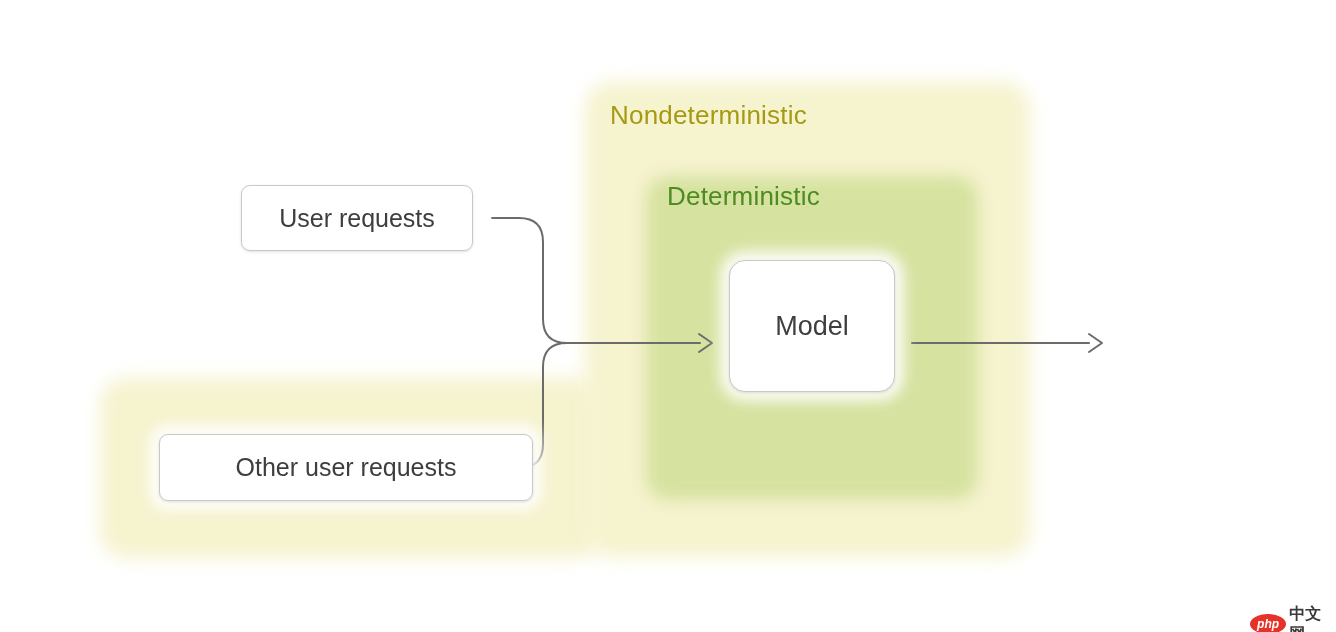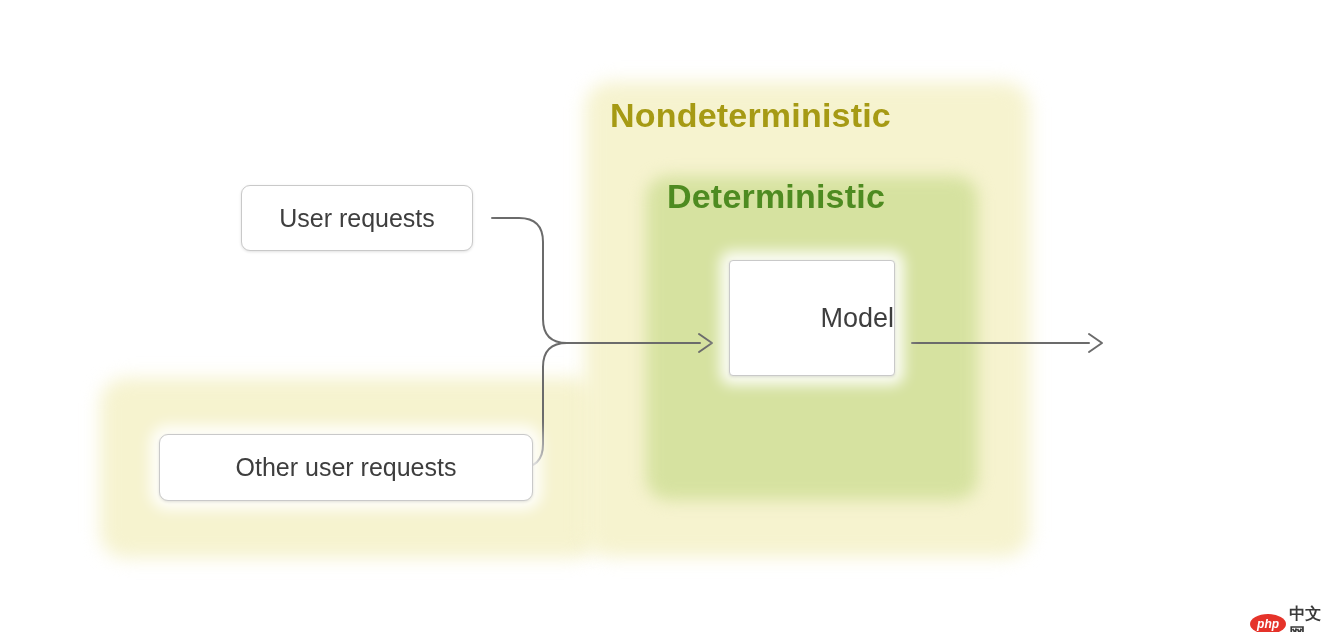--- a/index.html
+++ b/index.html
@@ -32,23 +32,23 @@
   }
   .zone-deterministic {
     left: 646px; top: 176px; width: 332px; height: 324px;
     background: #d6e2a0;
     border-radius: 22px;
     filter: blur(8px);
   }
 
   .zone-label {
     position: absolute;
-    font-size: 34px;
+    font-size: 26px;
     line-height: 32px;
-    font-weight: 700;
+    font-weight: 400;
     letter-spacing: 0.2px;
     white-space: nowrap;
   }
   .label-nondeterministic {
     left: 610px; top: 99px;
     color: #a69a14;
   }
   .label-deterministic {
     left: 667px; top: 180px;
     color: #4e8b21;
@@ -85,24 +85,23 @@
     left: 241px; top: 185px; width: 232px; height: 66px;
     border-radius: 9px;
     font-size: 25px;
   }
   .node-other-user-requests {
     left: 159px; top: 434px; width: 374px; height: 67px;
     border-radius: 9px;
     font-size: 25px;
   }
   .node-model {
-    left: 729px; top: 260px; width: 166px; height: 116px;
-    border-radius: 4px;
+    left: 729px; top: 260px; width: 166px; height: 132px;
+    border-radius: 16px;
     font-size: 27px;
-    justify-content: flex-end;
   }
   .node-output {
     left: 1118px; top: 310px; width: 140px; height: 67px;
     border-radius: 11px;
     font-size: 25px;
   }
 
   
   .watermark {
     position: absolute;

